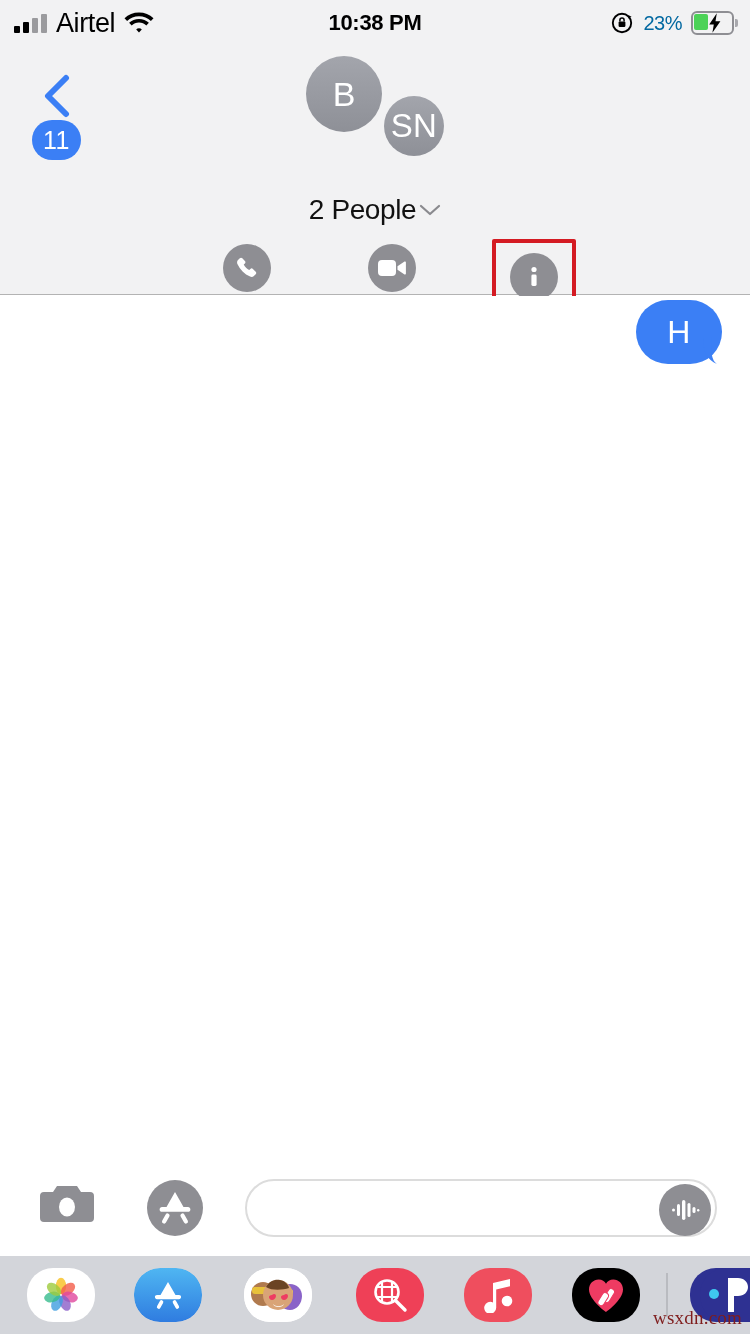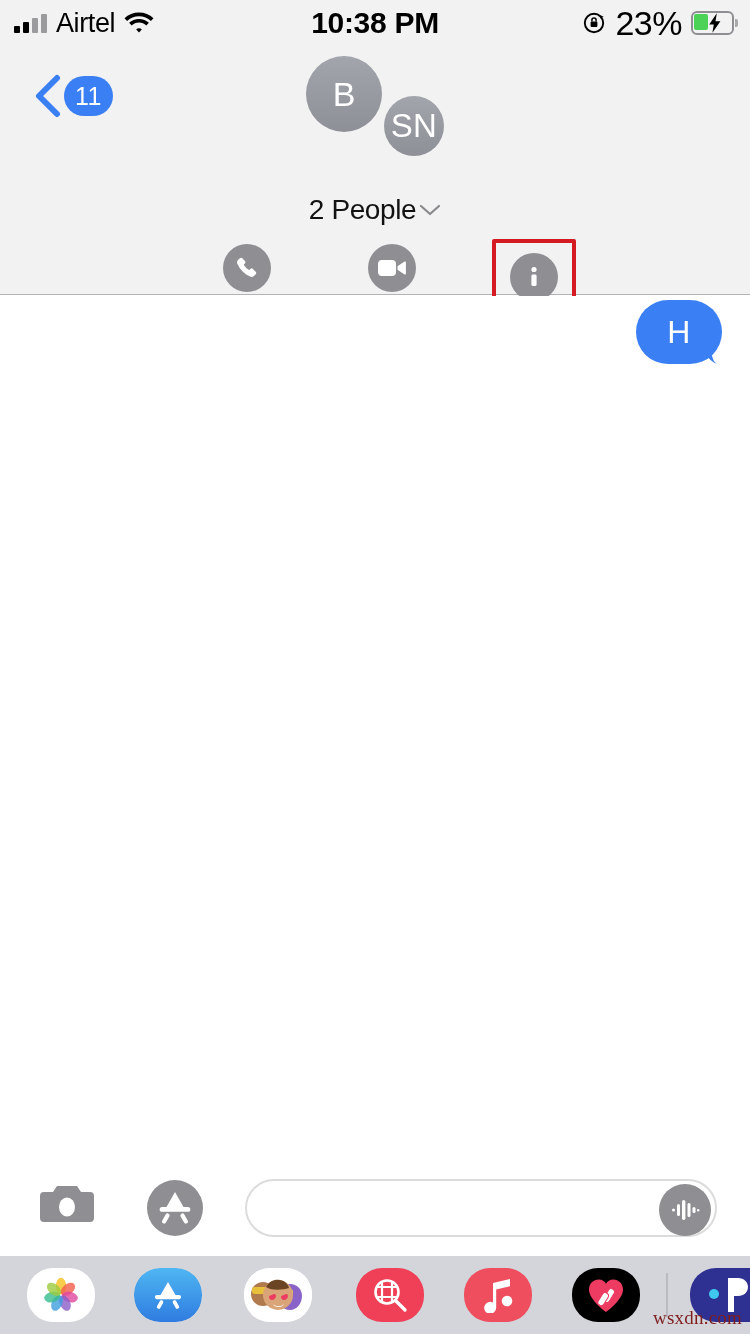--- a/index.html
+++ b/index.html
@@ -23,25 +23,25 @@
   .signal-bars i.on { background:#000000; }
   .signal-bars i:nth-child(1){ height:7px; }
   .signal-bars i:nth-child(2){ height:11px; }
   .signal-bars i:nth-child(3){ height:15px; }
   .signal-bars i:nth-child(4){ height:19px; }
   .carrier { font-size:27px; color:#000; letter-spacing:-0.4px; }
   .wifi-icon { width:30px; height:22px; display:block; }
   .status-time {
     position:absolute; left:0; width:750px; top:0; height:46px;
     display:flex; align-items:center; justify-content:center;
-    font-size:30px; font-weight:bold; color:#000; letter-spacing:-0.3px;
+    font-size:22px; font-weight:bold; color:#000; letter-spacing:-0.3px;
   }
   .status-right { position:absolute; right:12px; top:0; height:46px; display:flex; align-items:center; gap:9px; }
   .lock-icon { width:24px; height:24px; display:block; }
-  .battery-pct { font-size:34px; color:#000000; letter-spacing:-0.5px; }
+  .battery-pct { font-size:20px; color:#0369a1; letter-spacing:-0.5px; }
   .battery { position:relative; width:47px; height:24px; }
   .battery-body {
     position:absolute; left:0; top:0; width:43px; height:24px;
     border:2px solid #8e8e93; border-radius:6px;
   }
   .battery-fill {
     position:absolute; left:3px; top:3px; width:14px; height:16px;
     background:#4cd257; border-radius:2px;
   }
   .battery-cap {
@@ -51,21 +51,21 @@
   .battery-bolt { position:absolute; left:13px; top:1px; width:22px; height:22px; }
 
   
   .nav-header {
     position:absolute; top:46px; left:0; width:750px; height:249px;
     background:#f2f2f3;
     border-bottom:1px solid #b3b3b3;
   }
   .back-button {
     position:absolute; left:32px; top:28px;
-    display:flex; align-items:center; gap:2px; cursor:pointer;
+    display:flex; align-items:center; gap:2px; cursor:pointer;flex-direction:column;
   }
   .chevron-left { width:30px; height:44px; display:block; }
   .back-badge {
     min-width:48px; height:40px; border-radius:20px;
     background:#3b7ff5; color:#fff;
     display:flex; align-items:center; justify-content:center;
     font-size:25px; padding:0 11px; letter-spacing:0.5px;
   }
   .avatars { position:absolute; left:0; top:10px; width:750px; height:110px; }
   .avatar {

